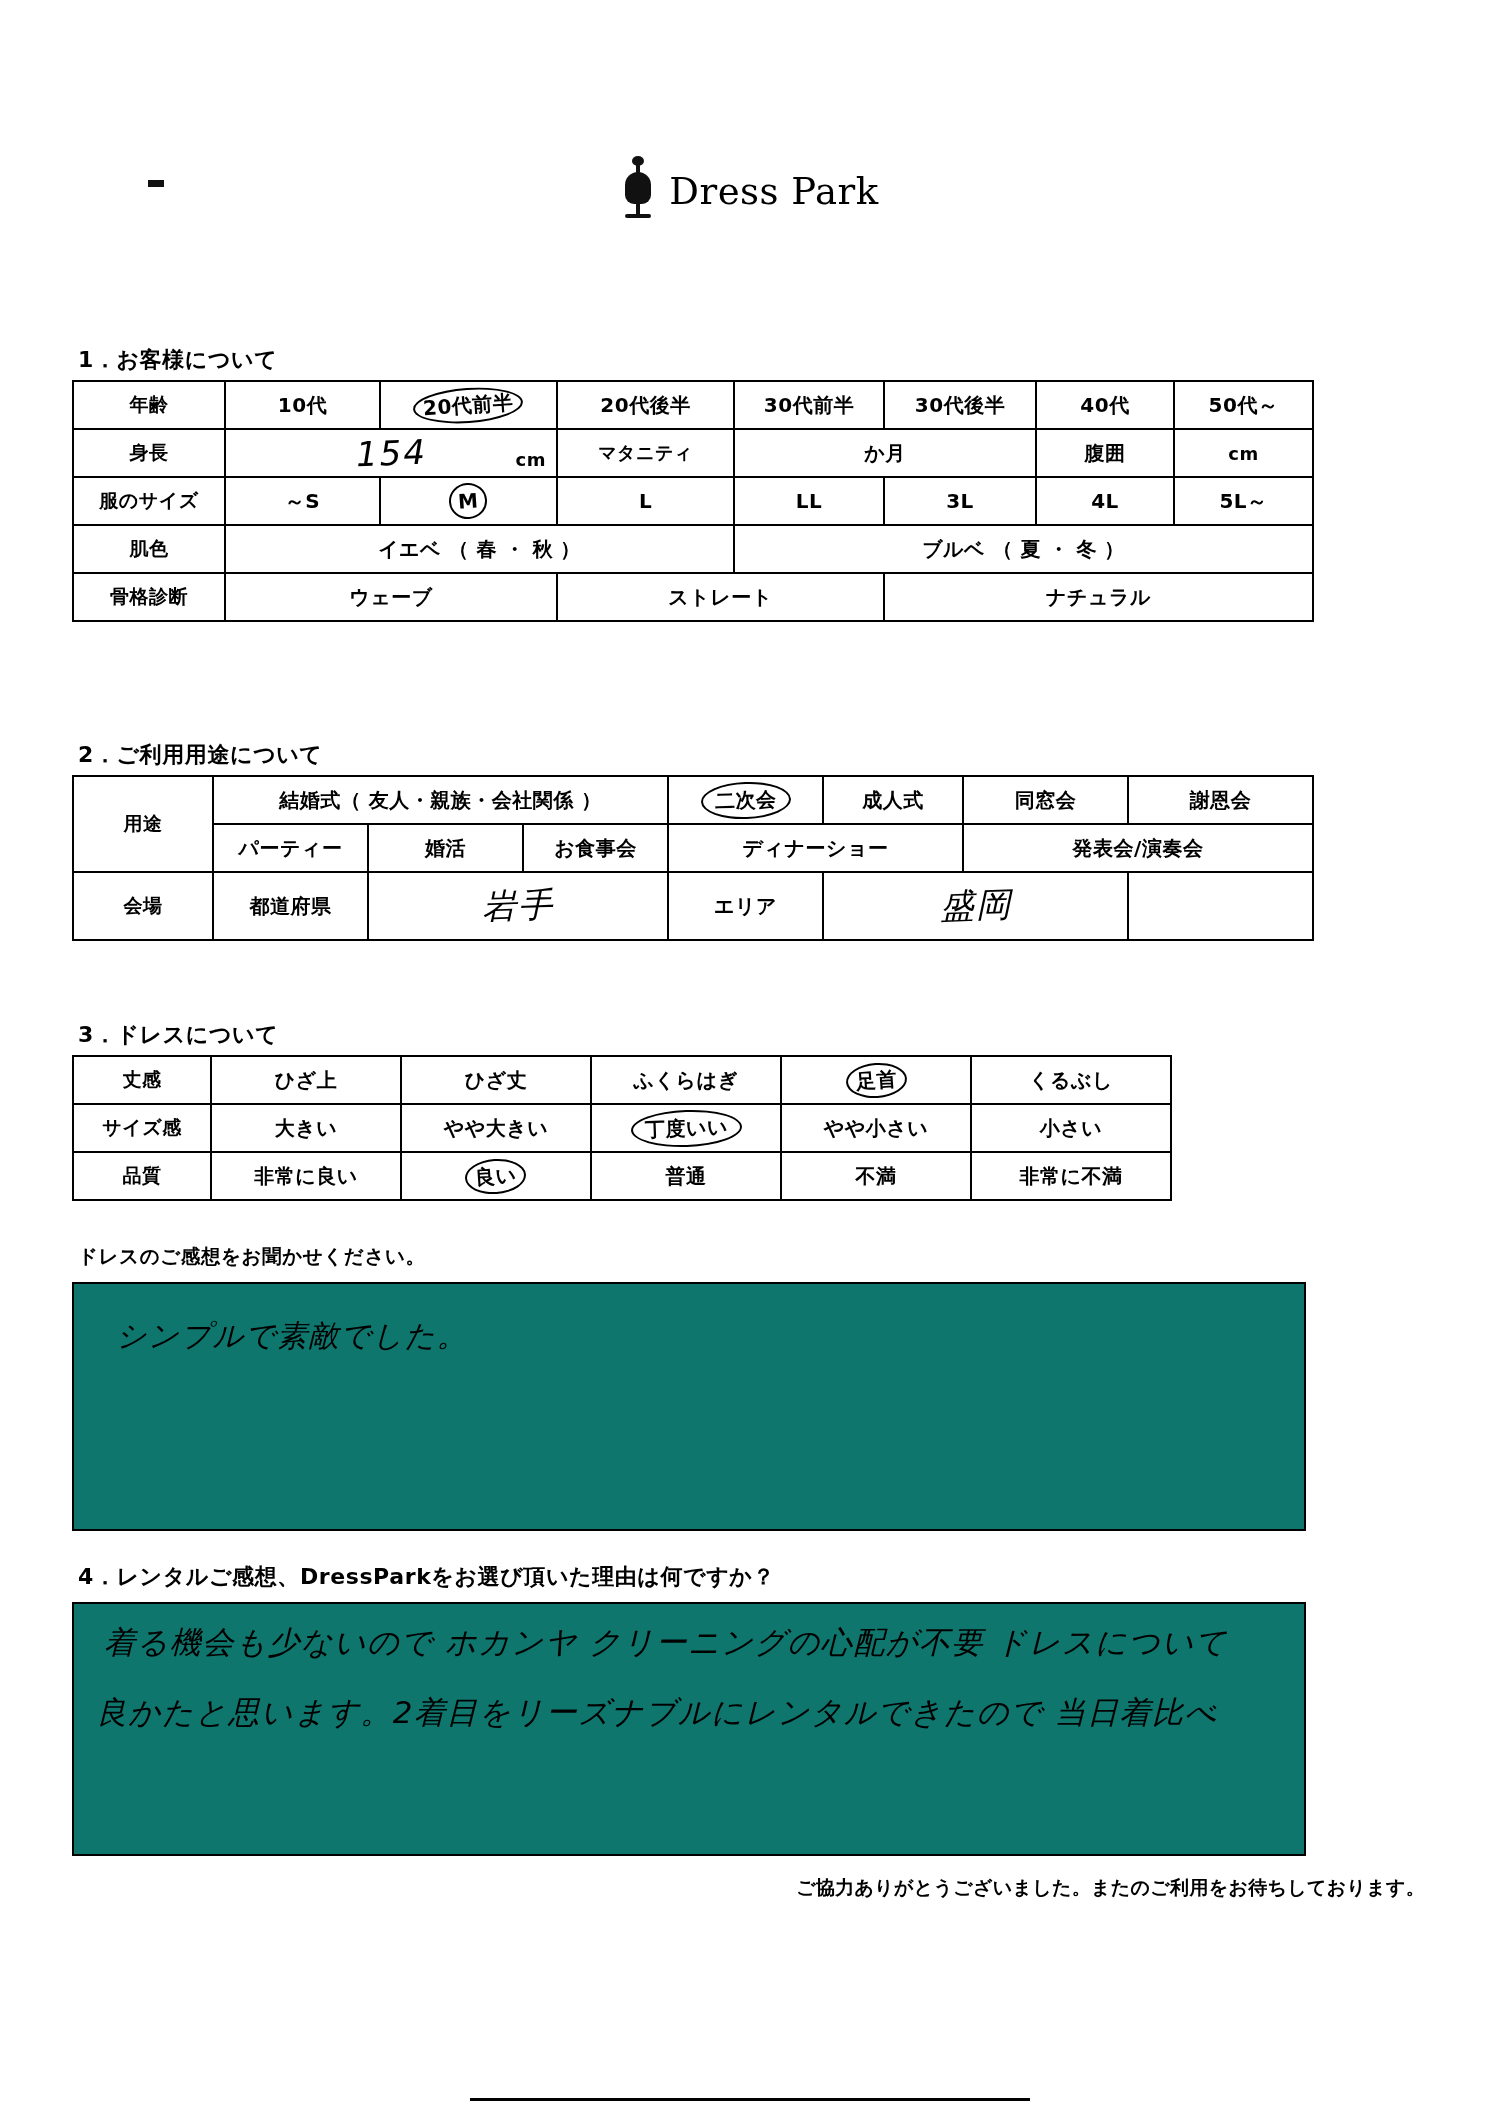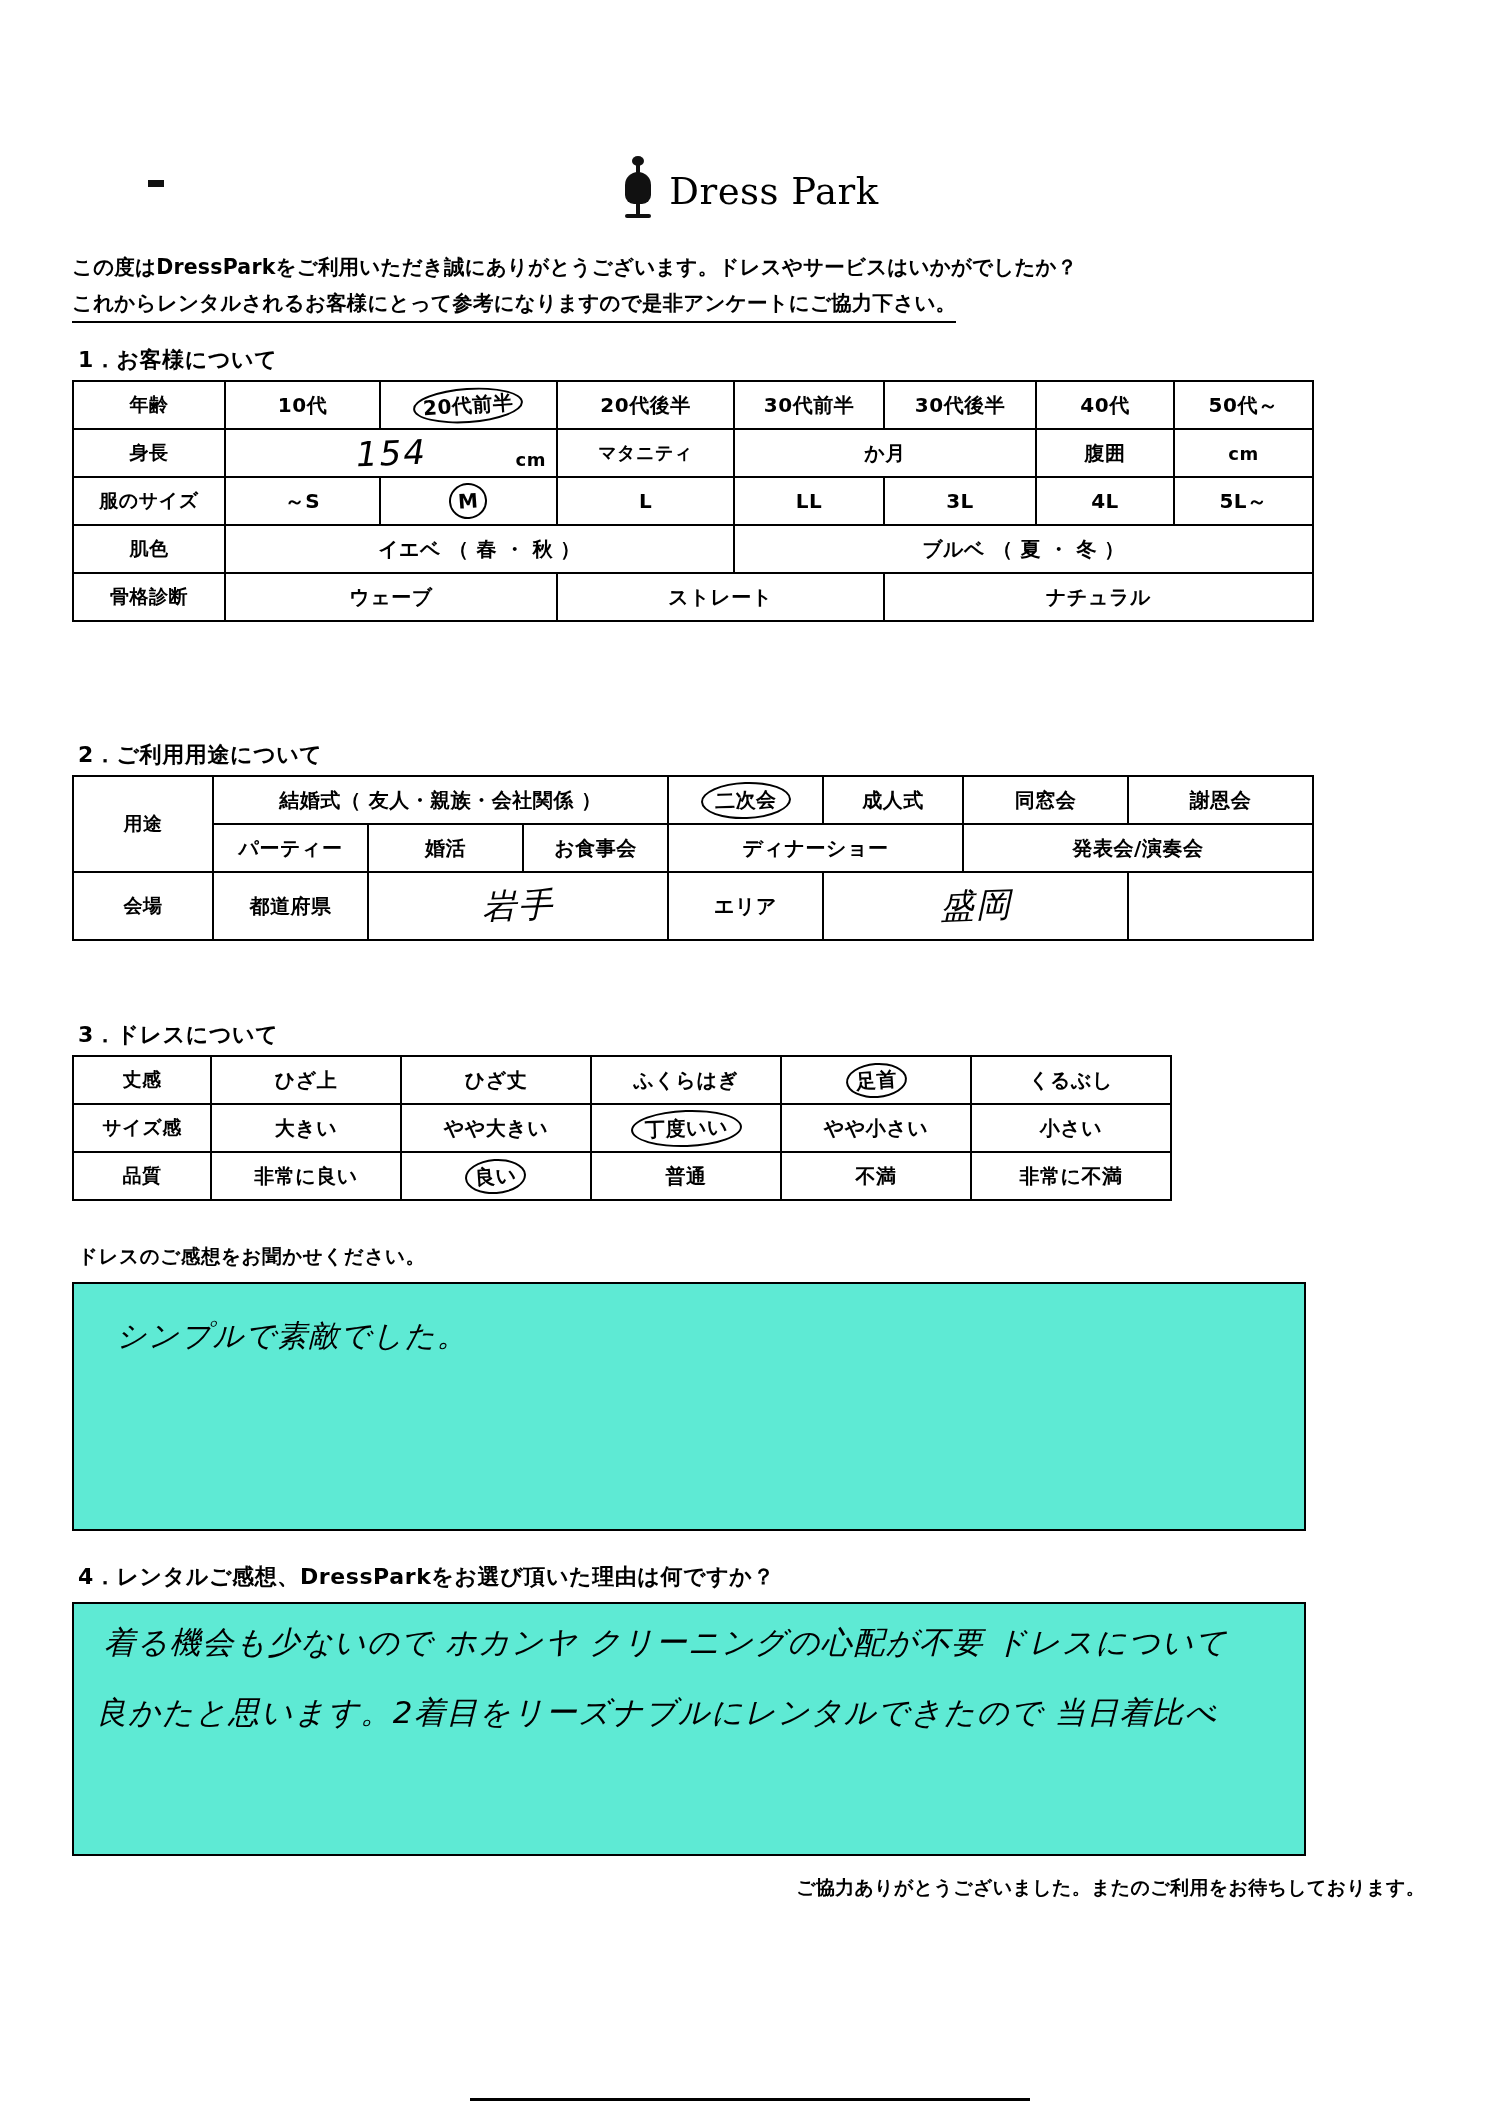--- a/index.html
+++ b/index.html
@@ -23,21 +23,21 @@
   
   table{border-collapse:collapse;position:absolute;table-layout:fixed;}
   td{border:2px solid #000;text-align:center;font-size:20px;font-weight:700;height:42px;padding:2px 0;letter-spacing:.5px;}
   td.lab{font-size:19px;}
   td.sm{font-size:18px;}
   .hand{font-family:"DejaVu Sans","Liberation Sans",sans-serif;font-weight:400;font-size:30px;font-style:italic;letter-spacing:2px;transform:rotate(-2deg);display:inline-block;}
   .circle{display:inline-block;border:2.5px solid #000;border-radius:50%;padding:2px 8px;transform:rotate(-4deg);}
   .circle-wide{display:inline-block;border:2.5px solid #000;border-radius:50%;padding:3px 12px;transform:rotate(-2deg);}
   .cm{font-size:18px;font-weight:700;}
   
-  .freebox{position:absolute;border:2.5px solid #000;background:#5eead4;}
+  .freebox{position:absolute;border:2.5px solid #000;background:#0f766e;}
   .fb-in{position:absolute;}
   .hw{font-family:"DejaVu Sans","Liberation Sans",sans-serif;font-weight:400;font-style:italic;letter-spacing:1.5px;}
   .foot-note{position:absolute;left:0;right:0;text-align:right;padding-right:75px;font-size:19px;font-weight:700;letter-spacing:.3px;padding-left:19px;}
   .bottom-rule{position:absolute;left:470px;top:2098px;width:560px;height:3px;background:#000;}
 </style>
 </head>
 <body>
 
 <div class="page">
 
@@ -47,24 +47,20 @@
     <div class="logo-mark">
       <div class="knob"></div>
         <div class="neck"></div>
         <div class="body"></div>
         <div class="stem"></div>
         <div class="foot"></div>
     </div>
     <div class="logo-text">Dress Park</div>
   </div>
 
-  <div class="intro">
-    <div>この度はDressParkをご利用いただき誠にありがとうございます。ドレスやサービスはいかがでしたか？</div>
-    <span class="l2">これからレンタルされるお客様にとって参考になりますので是非アンケートにご協力下さい。</span>
-  </div>
 
   <div class="sec" style="left:78px;top:345px;">1．お客様について</div>
 
   <table style="left:72px;top:380px;width:1240px;">
     <colgroup>
         <col style="width:152px">
         <col style="width:155px">
         <col style="width:177px">
         <col style="width:177px">
         <col style="width:150px">

